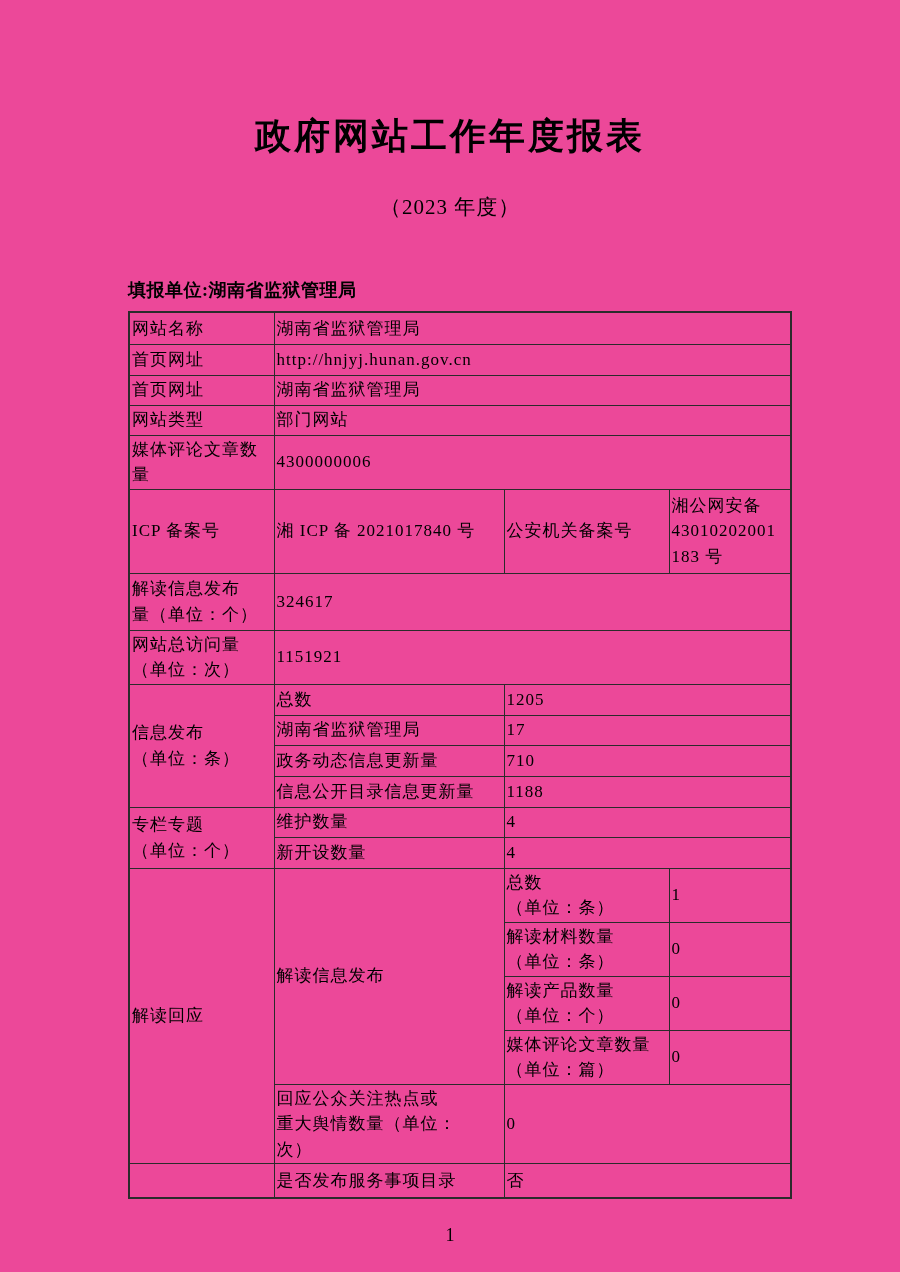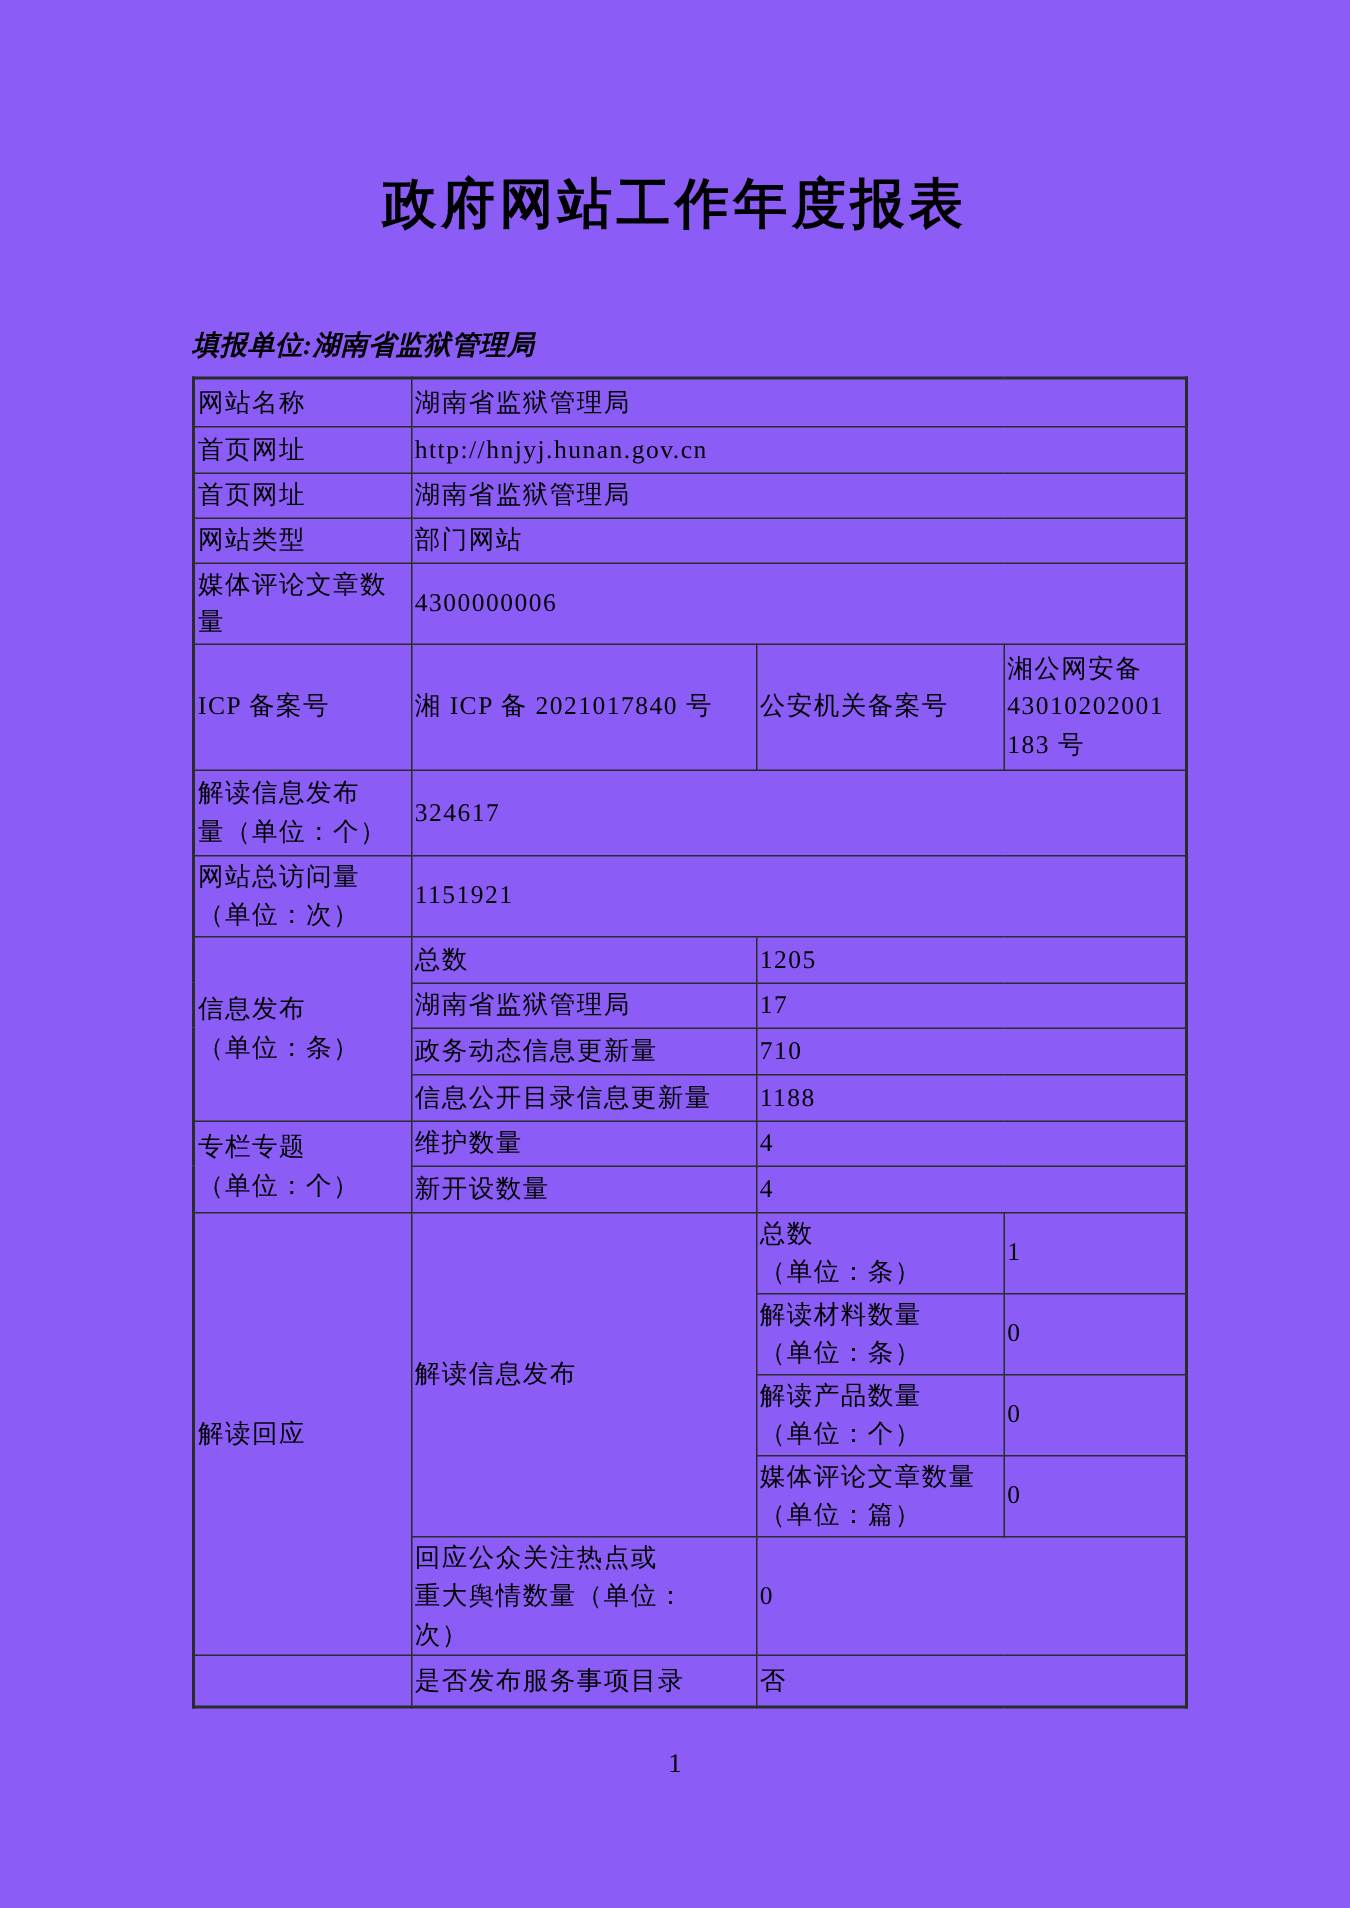--- a/index.html
+++ b/index.html
@@ -1,20 +1,20 @@
 <!DOCTYPE html>
 <html><head>
 <meta charset="utf-8">
 <style>
   html, body { margin: 0; padding: 0; background: #ffffff; }
   .page {
     position: relative;
     width: 900px;
     height: 1272px;
-    background: #8b5cf6;
+    background: #ec4899;
     color: #000000;
     font-family: "Liberation Serif", serif;
     overflow: hidden;
     box-sizing: border-box;
     padding-top: 112px;
   }
   .title {
     text-align: center;
     font-family: "Liberation Sans", sans-serif;
     font-weight: bold;
@@ -28,21 +28,20 @@
     letter-spacing: 1px;
     margin-top: 34px;
     line-height: 26px;
   }
   .unit {
     margin: 58px 0 9px 128px;
     font-weight: bold;
     font-size: 18px;
     letter-spacing: 0.5px;
     font-family: "Liberation Serif", serif;
-    font-style: italic;
   }
   table.tbl {
     margin-left: 128px;
     width: 662px;
     border-collapse: collapse;
     table-layout: fixed;
     border: 2px solid #2b2b2b;
   }
   table.tbl td {
     border: 1px solid #2b2b2b;
@@ -60,20 +59,21 @@
     margin-top: 26px;
     font-size: 18px;
   }
 </style>
 </head>
 <body>
 
 <div class="page">
 
   <div class="title">政府网站工作年度报表</div>
+  <div class="subtitle">（2023 年度）</div>
   <div class="unit">填报单位:湖南省监狱管理局</div>
 
   <table class="tbl">
     <colgroup>
       <col style="width:145px">
       <col style="width:230px">
       <col style="width:165px">
       <col style="width:122px">
     </colgroup>
     <tbody>

